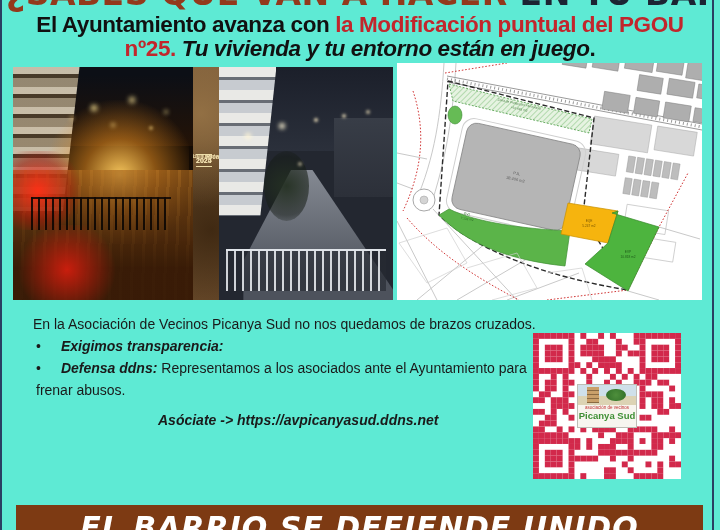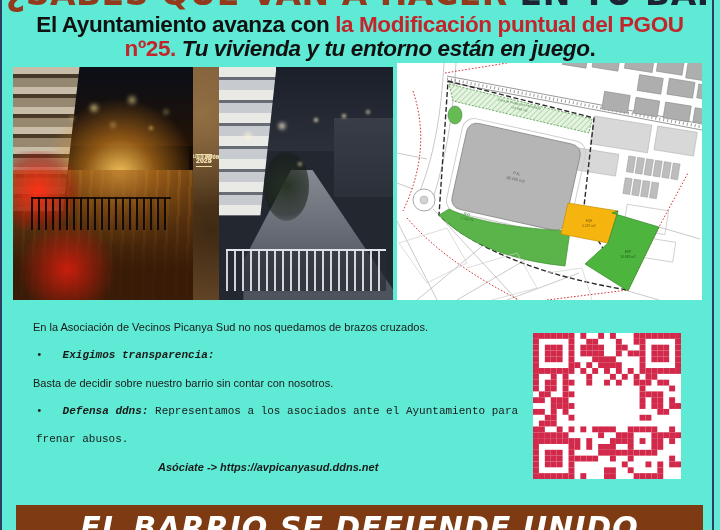--- a/index.html
+++ b/index.html
@@ -75,26 +75,26 @@
     box-shadow:28px 68px 4px 2px rgba(255,246,214,.95),62px 58px 4px 2px rgba(255,246,214,.9),
       96px 52px 3px 1px rgba(255,240,200,.85),124px 48px 3px 1px rgba(255,240,200,.8),
       148px 44px 3px 1px rgba(255,240,200,.7),80px 96px 3px 1px rgba(255,240,200,.6);}
 
   
   .map{position:absolute;left:397px;top:63px;width:305px;height:237px;background:#ffffff;}
   .map svg{display:block;width:100%;height:100%;}
 
   
   .bodytext{position:absolute;left:30px;top:313px;width:508px;color:#1a1a1a;
-    font-size:11px;line-height:28px;}
+    font-size:14px;line-height:22px;}
   .b-title{font-weight:700;font-style:italic;}
-  .bullet-line{padding-left:6px;font-family:Liberation Mono, monospace;}
+  .bullet-line{padding-left:6px;}
   .bullet-line::before{content:"•";margin-right:20px;}
   .plain-line{padding-left:3px;}
-  .cta-line{margin-top:0;padding-left:128px;font-weight:700;font-style:italic;}
+  .cta-line{margin-top:8px;padding-left:128px;font-weight:700;font-style:italic;}
 
   
   .qr{position:absolute;left:533px;top:333px;width:148px;height:146px;background:#fff;}
   .qr svg{display:block;width:100%;height:100%;}
   .qr-logo{position:absolute;left:50%;top:50%;transform:translate(-50%,-50%);
     width:58px;height:42px;background:#f7f5ef;border:1px solid #bdbdb5;
     display:flex;flex-direction:column;align-items:center;justify-content:flex-start;overflow:hidden;}
   .qr-logo-img{width:100%;height:20px;position:relative;
     background:linear-gradient(180deg,#cfe0ea 0 55%,#dcd3b4 55% 100%);}
   .qr-logo-img .bld{position:absolute;left:16%;top:10%;width:20%;height:80%;
@@ -279,21 +279,20 @@
         <path d="M2,180 L50,165 L70,200 L30,220 Z"></path>
         <path d="M70,205 L120,190 L140,225 L95,237"></path>
         <path d="M150,210 L185,205 L195,237"></path>
       </g>
     </svg>
   </div>
 
   <div class="bodytext">
     <div class="plain-line">En la Asociación de Vecinos Picanya Sud no nos quedamos de brazos cruzados.</div>
     <div class="bullet-line"><span class="b-title">Exigimos transparencia:</span></div>
-    <div class="plain-line">Basta de decidir sobre nuestro barrio sin contar con nosotros.</div>
     <div class="bullet-line"><span class="b-title">Defensa ddns:</span> <span>Representamos a los asociados  ante el Ayuntamiento para frenar abusos.</span></div>
     <div class="cta-line">Asóciate  -&gt; https://avpicanyasud.ddns.net</div>
   </div>
 
   <div class="qr">
     <svg id="qr-svg" viewBox="0 0 25 25" preserveAspectRatio="none">
         <rect x="0" y="0" width="1" height="1" fill="#d2294b"></rect>
         <rect x="1" y="0" width="1" height="1" fill="#d2294b"></rect>
         <rect x="2" y="0" width="1" height="1" fill="#d2294b"></rect>
         <rect x="3" y="0" width="1" height="1" fill="#d2294b"></rect>
@@ -572,18 +571,26 @@
         <rect x="6" y="24" width="1" height="1" fill="#d2294b"></rect>
         <rect x="8" y="24" width="1" height="1" fill="#d2294b"></rect>
         <rect x="12" y="24" width="1" height="1" fill="#d2294b"></rect>
         <rect x="13" y="24" width="1" height="1" fill="#d2294b"></rect>
         <rect x="17" y="24" width="1" height="1" fill="#d2294b"></rect>
         <rect x="18" y="24" width="1" height="1" fill="#d2294b"></rect>
         <rect x="19" y="24" width="1" height="1" fill="#d2294b"></rect>
         <rect x="20" y="24" width="1" height="1" fill="#d2294b"></rect>
         <rect x="21" y="24" width="1" height="1" fill="#d2294b"></rect>
       </svg>
+    <div class="qr-logo">
+      <div class="qr-logo-img">
+        <span class="bld"></span>
+        <span class="tree"></span>
+      </div>
+      <span class="qr-logo-small">asociación de vecinos</span>
+      <span class="qr-logo-name">Picanya Sud</span>
+    </div>
   </div>
 
   <div class="banner">
     <div class="banner-text">EL BARRIO SE DEFIENDE UNIDO</div>
   </div>
 </div>
 
 </body></html>

